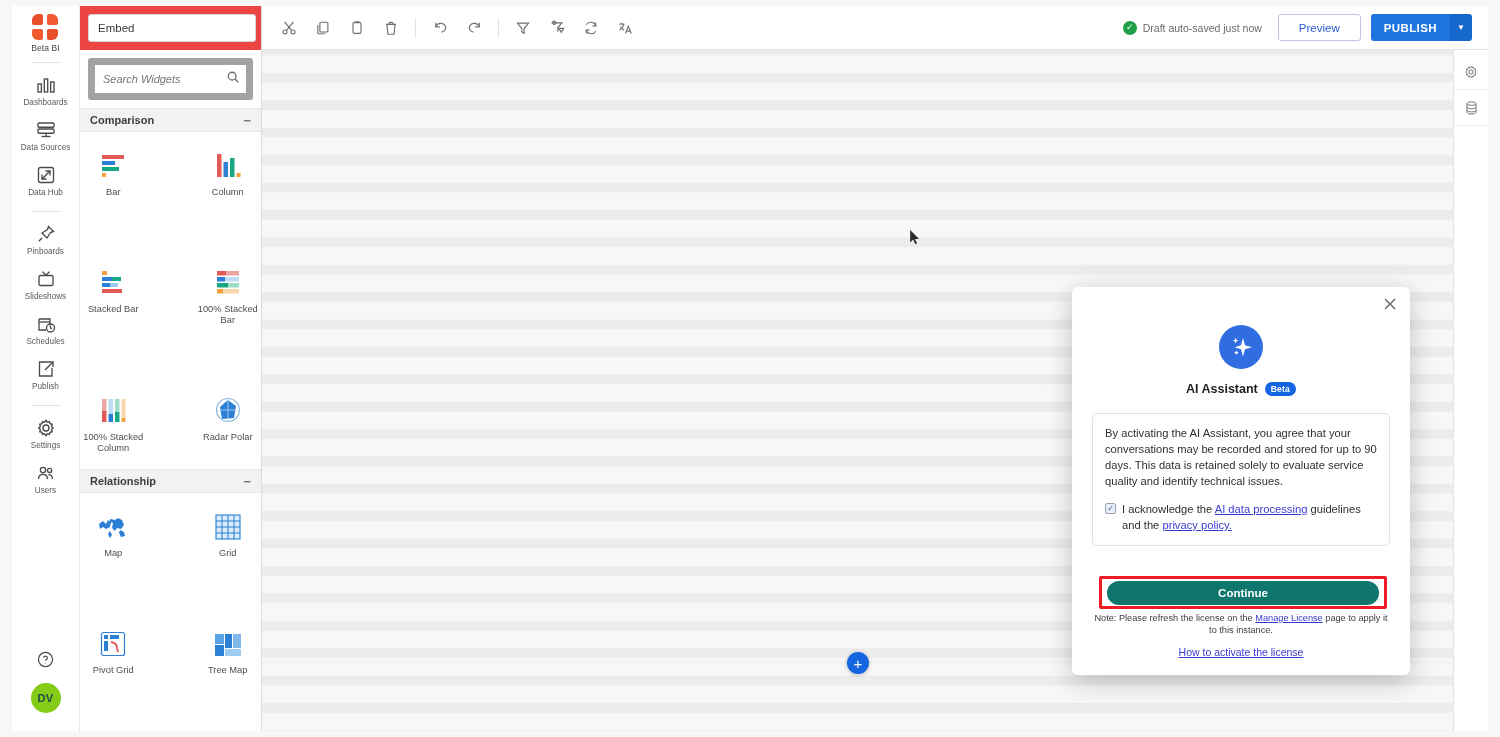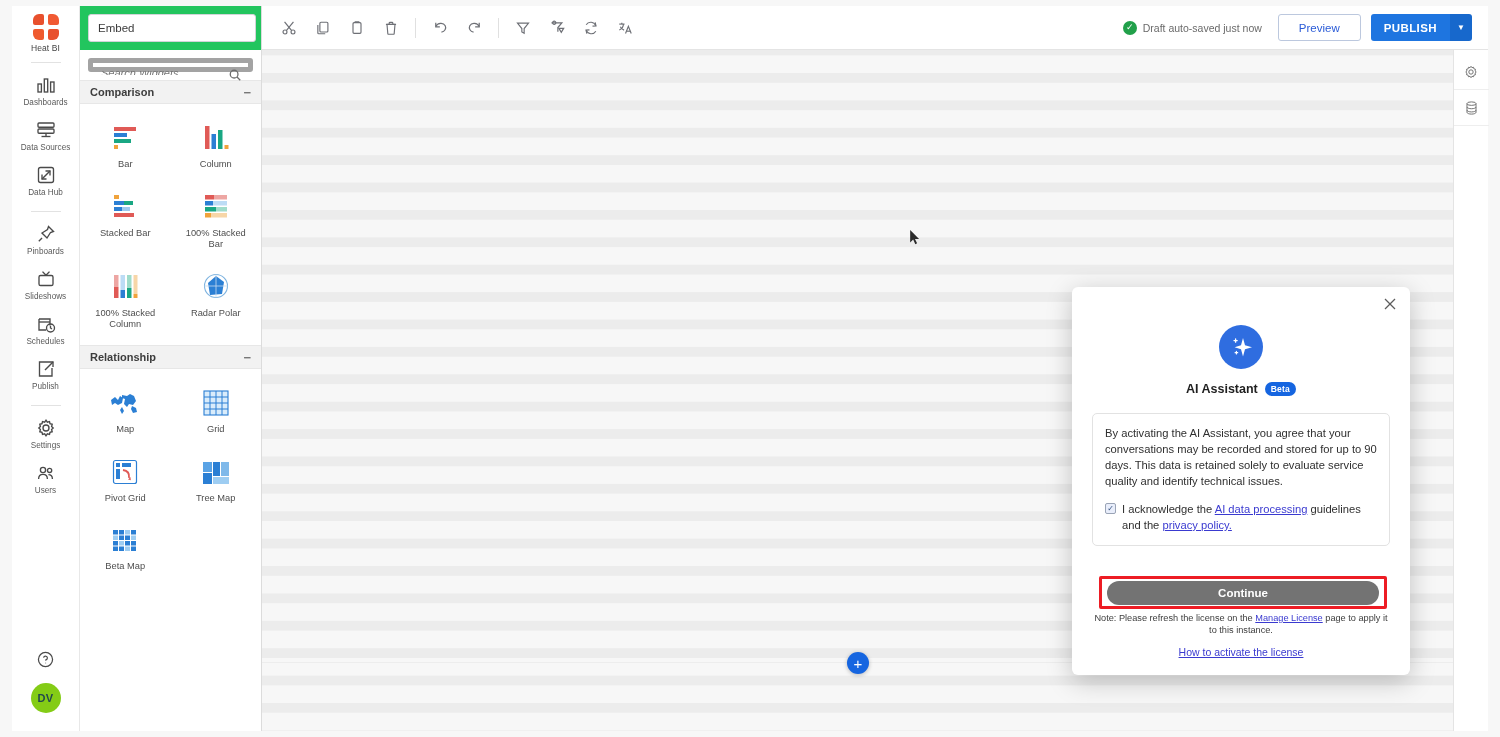--- a/index.html
+++ b/index.html
@@ -64,21 +64,21 @@
   .panel {
     position: absolute; left: 80px; top: 6px;
     width: 182px; height: 725px;
     background: #ffffff;
     border-right: 1px solid #dcdcdc;
     display: flex; flex-direction: column;
     overflow: hidden;
   }
   .name-bar {
     height: 44px; display: flex; align-items: center; padding: 0 8px;
-    background: #22c55e;
+    background: #ef4444;
   }
   .name-input {
     width: 168px; height: 28px; border: 1px solid #d2d4d8; border-radius: 3px;
     font-size: 11.5px; color: #3b3b3b; padding: 0 9px;
     font-family: "Liberation Sans", sans-serif; background: #fff; outline: none;
   }
   .tabs {
     display: flex; align-items: stretch; height: 31px;
     border-bottom: 1px solid #e3e3e3; position: relative;
   }
@@ -94,22 +94,22 @@
   }
   .collapse-btn {
     position: absolute; right: -12px; top: 5px;
     width: 20px; height: 20px; border-radius: 50%;
     background: #1565e0; color: #fff; display: flex; align-items: center;
     justify-content: center; font-size: 10px; cursor: pointer; z-index: 12;
     box-shadow: 0 1px 3px rgba(0,0,0,.25);
   }
   .search-row { padding: 8px; }
   .search-box {
-    position: relative; height: 14px;
-    border: 5px solid #a3a3a3; border-radius: 3px; background: #fff;
+    position: relative; height: 42px;
+    border: 7px solid #a3a3a3; border-radius: 3px; background: #fff;
   }
   .search-box input {
     width: 100%; height: 100%; border: 0; outline: none; background: transparent;
     font-size: 11px; font-style: italic; color: #8d8d8d; padding: 0 26px 0 8px;
     font-family: "Liberation Sans", sans-serif;
   }
   .search-ico {
     position: absolute; right: 6px; top: 5px; width: 14px; height: 14px;
     stroke: #6d6d6d; fill: none; stroke-width: 1.5;
   }
@@ -118,20 +118,21 @@
     height: 24px; background: #f2f2f2; display: flex; align-items: center;
     justify-content: space-between; padding: 0 10px;
     font-size: 11px; font-weight: 700; color: #3d3d3d;
     border-top: 1px solid #e7e7e7; border-bottom: 1px solid #e7e7e7;
     cursor: pointer;
   }
   .group-head .minus { font-size: 13px; color: #777; line-height: 1; }
   .widget-grid {
     display: grid; grid-template-columns: 1fr 1fr;
     padding: 8px 0 4px;
+    gap: 48px;
   }
   .widget {
     display: flex; flex-direction: column; align-items: center;
     padding: 8px 2px 10px; cursor: grab; gap: 7px;
   }
   .widget-ico { height: 32px; display: flex; align-items: flex-end; justify-content: center; }
   .widget-label {
     font-size: 9.3px; color: #4e4e4e; text-align: center; line-height: 1.25;
     max-width: 74px;
   }
@@ -262,21 +263,21 @@
     color: #33507f; font-size: 8px; line-height: 1; cursor: pointer;
   }
   .lnk { color: #3a3ad0; text-decoration: underline; cursor: pointer; }
   .continue-wrap {
     position: absolute; left: 27px; top: 289px; width: 288px; height: 33px;
     border: 3px solid #ed1c24; border-radius: 2px;
     display: flex; align-items: center; justify-content: center;
   }
   .btn-continue {
     width: 272px; height: 24px; border-radius: 13px;
-    background: #737373; color: #fff; font-size: 11.5px; font-weight: 700;
+    background: #0f766e; color: #fff; font-size: 11.5px; font-weight: 700;
     display: flex; align-items: center; justify-content: center; cursor: pointer;
     border: 0; font-family: "Liberation Sans", sans-serif;
   }
   .note-text {
     position: absolute; left: 22px; right: 22px; top: 325px;
     font-size: 9.2px; color: #3d3d3d; text-align: center; line-height: 1.32;
   }
   .activate-link {
     position: absolute; left: 0; right: 0; top: 359px;
     text-align: center; font-size: 10.5px;
@@ -288,21 +289,21 @@
 <div id="app">
 
   <div class="rail">
     <div class="logo-wrap">
       <div class="logo-mark">
         <i class="tl"></i>
           <i class="tr"></i>
           <i class="bl"></i>
           <i class="br"></i>
       </div>
-      <div class="logo-text">Heat BI</div>
+      <div class="logo-text">Beta BI</div>
     </div>
 
     <div class="rail-sep"></div>
 
     <div class="rail-item">
       <span class="rail-icon">
         <svg viewBox="0 0 22 22">
             <rect x="3" y="10" width="3.4" height="8"></rect>
             <rect x="9.3" y="5" width="3.4" height="13"></rect>
             <rect x="15.6" y="8" width="3.4" height="10"></rect>

